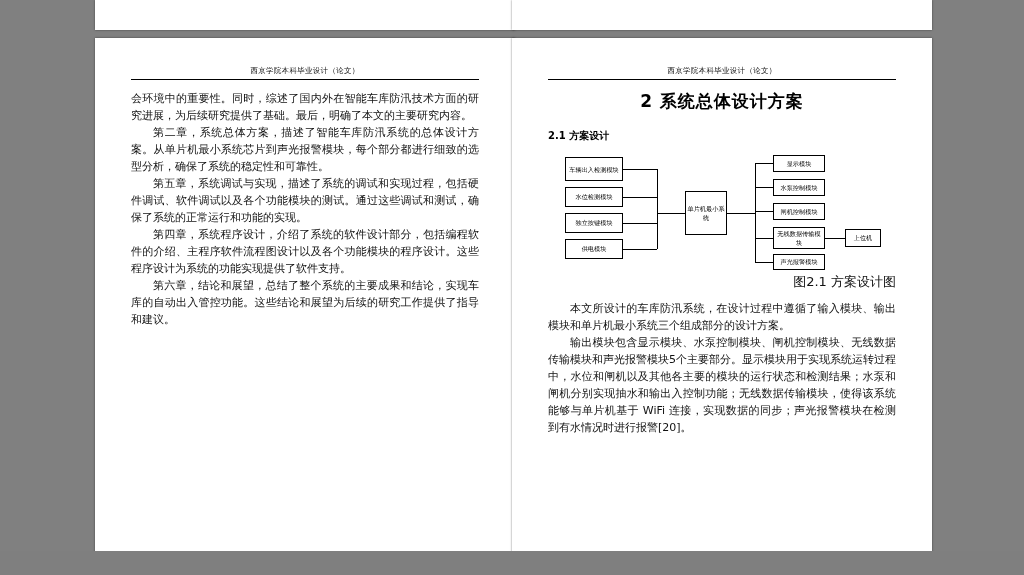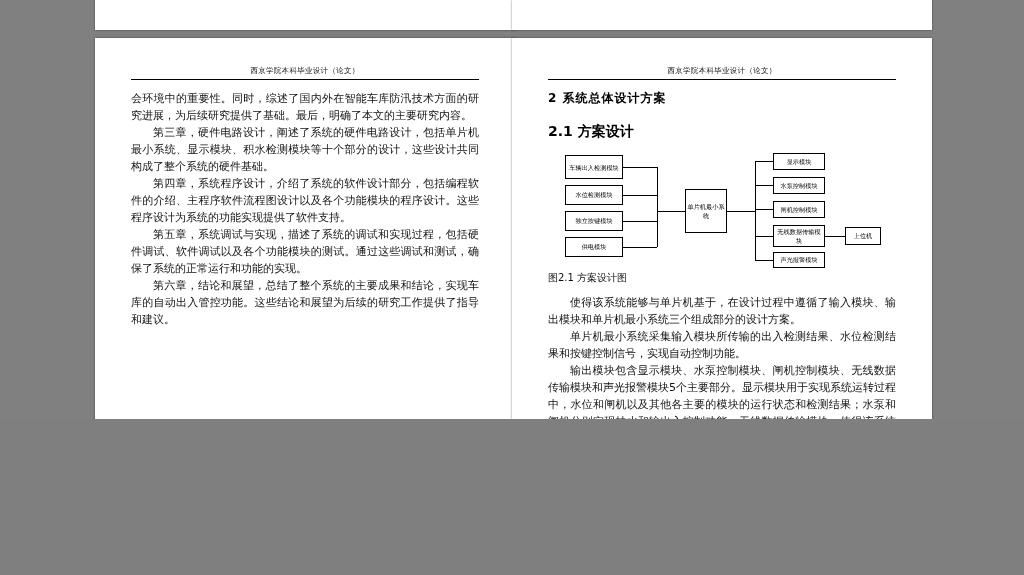--- a/index.html
+++ b/index.html
@@ -7,21 +7,21 @@
     padding: 0;
     background: #7f7f7f;
     width: 1024px;
     height: 575px;
     overflow: hidden;
     font-family: "DejaVu Sans", "Liberation Sans", sans-serif;
   }
   .viewport {
     position: relative;
     width: 1024px;
-    height: 419px;
+    height: 551px;
     background: #808080;
     overflow: hidden;
   }
   
   .page-col {
     position: absolute;
     top: 0;
     width: 420px;
   }
   .page-col.left  { left: 95px; }
@@ -58,43 +58,43 @@
     color: #111;
     text-align: justify;
     text-justify: inter-ideograph;
   }
   .body-text p {
     margin: 0;
   }
   .indent2 { text-indent: 2em; }
 
   .chap-title {
-    text-align: left;
-    font-size: 12px;
+    text-align: center;
+    font-size: 17px;
     font-weight: bold;
     color: #000;
     margin: 6px 0 16px 0;
     letter-spacing: 1px;
   }
   .sec-title {
-    font-size: 14px;
+    font-size: 10px;
     font-weight: bold;
     color: #000;
     margin: 0 0 9px 0;
   }
 
   
   .figure-wrap {
     margin: 10px 0 2px 0;
     display: flex;
     justify-content: center;
   }
   .fig-caption {
-    text-align: left;
-    font-size: 10px;
+    text-align: right;
+    font-size: 13px;
     color: #111;
     margin: 2px 0 9px 0;
   }
   .diagram {
     position: relative;
     width: 330px;
     height: 118px;
   }
   .node {
     position: absolute;
@@ -133,23 +133,23 @@
 <div class="viewport">
 
   <div class="page-col left">
     <div class="page page-prev">
       <div class="sliver"></div>
     </div>
     <div class="page page-main">
       <div class="hdr">西京学院本科毕业设计（论文）</div>
       <div class="body-text">
         <p>会环境中的重要性。同时，综述了国内外在智能车库防汛技术方面的研究进展，为后续研究提供了基础。最后，明确了本文的主要研究内容。</p>
-        <p class="indent2">第三章，硬件电路设计，阐述了系统的硬件电路设计，包括单片机最小系统、显示模块、积水检测模块等十个部分的设计，这些设计共同构成了整个系统的硬件基础。</p>
+        <p class="indent2">第二章，系统总体方案，描述了智能车库防汛系统的总体设计方案。从单片机最小系统芯片到声光报警模块，每个部分都进行细致的选型分析，确保了系统的稳定性和可靠性。</p>
+        <p class="indent2">第五章，系统调试与实现，描述了系统的调试和实现过程，包括硬件调试、软件调试以及各个功能模块的测试。通过这些调试和测试，确保了系统的正常运行和功能的实现。</p>
         <p class="indent2">第四章，系统程序设计，介绍了系统的软件设计部分，包括编程软件的介绍、主程序软件流程图设计以及各个功能模块的程序设计。这些程序设计为系统的功能实现提供了软件支持。</p>
-        <p class="indent2">第五章，系统调试与实现，描述了系统的调试和实现过程，包括硬件调试、软件调试以及各个功能模块的测试。通过这些调试和测试，确保了系统的正常运行和功能的实现。</p>
         <p class="indent2">第六章，结论和展望，总结了整个系统的主要成果和结论，实现车库的自动出入管控功能。这些结论和展望为后续的研究工作提供了指导和建议。</p>
       </div>
     </div>
   </div>
 
   <div class="page-col right">
     <div class="page page-prev">
       <div class="sliver"></div>
     </div>
     <div class="page page-main">
@@ -189,20 +189,19 @@
           <div class="ln h" style="left:198px; top:34px;  width:18px;"></div>
           <div class="ln h" style="left:198px; top:58px;  width:18px;"></div>
           <div class="ln h" style="left:198px; top:85px;  width:18px;"></div>
           <div class="ln h" style="left:198px; top:109px; width:18px;"></div>
           <div class="ln h" style="left:268px; top:85px;  width:20px;"></div>
         </div>
       </div>
       <div class="fig-caption">图2.1 方案设计图</div>
 
       <div class="body-text">
-        <p class="indent2">使得该系统能够与单片机基于，在设计过程中遵循了输入模块、输出模块和单片机最小系统三个组成部分的设计方案。</p>
-        <p class="indent2">单片机最小系统采集输入模块所传输的出入检测结果、水位检测结果和按键控制信号，实现自动控制功能。</p>
+        <p class="indent2">本文所设计的车库防汛系统，在设计过程中遵循了输入模块、输出模块和单片机最小系统三个组成部分的设计方案。</p>
         <p class="indent2">输出模块包含显示模块、水泵控制模块、闸机控制模块、无线数据传输模块和声光报警模块5个主要部分。显示模块用于实现系统运转过程中，水位和闸机以及其他各主要的模块的运行状态和检测结果；水泵和闸机分别实现抽水和输出入控制功能；无线数据传输模块，使得该系统能够与单片机基于 WiFi 连接，实现数据的同步；声光报警模块在检测到有水情况时进行报警[20]。</p>
       </div>
     </div>
   </div>
 
 </div>
 
 </body></html>

